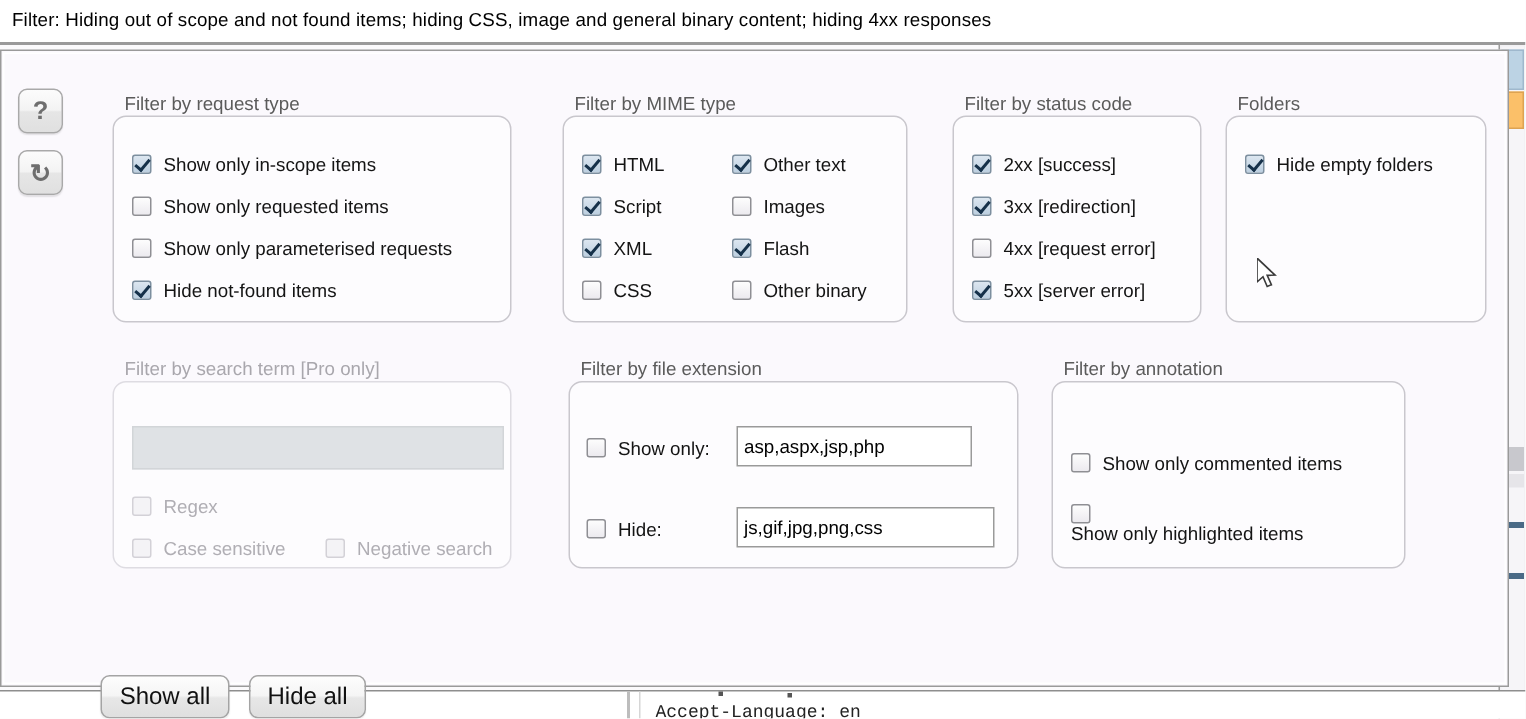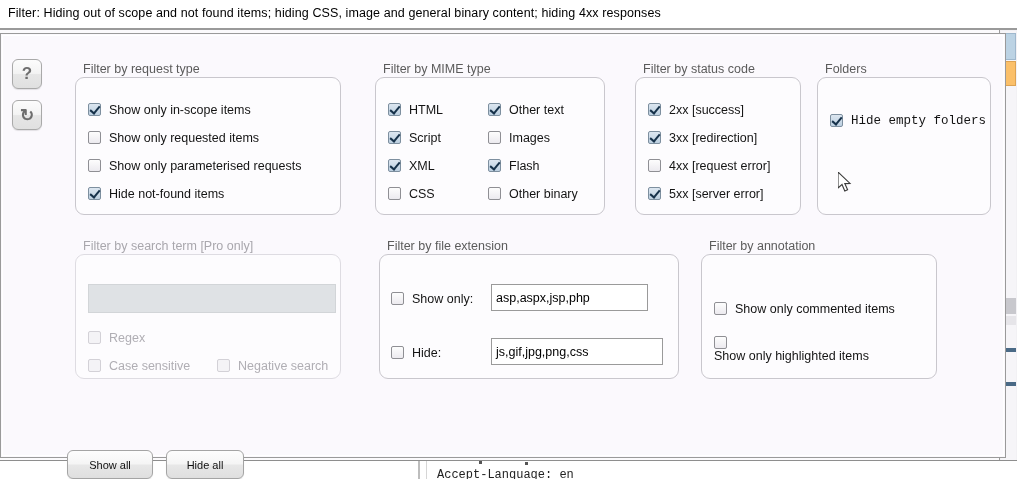--- a/index.html
+++ b/index.html
@@ -128,21 +128,21 @@
   }
   .tinput.dis{background:#dfe2e5;border:1px solid #d2d5d8;color:#9aa0a6;}
 
   
   .btn{
     position:absolute;height:29px;
     border:1px solid #a4a4a4;border-radius:6px;
     background:linear-gradient(to bottom,#fdfdfd 0%,#f5f5f5 47%,#e7e7e7 53%,#dfdfdf 100%);
     box-shadow:0 1px 1px rgba(0,0,0,.08);
     display:flex;align-items:center;justify-content:center;
-    font-size:11px;color:#111;box-sizing:border-box;cursor:default;
+    font-size:16px;color:#111;box-sizing:border-box;cursor:default;
   }
   #showall{left:66px;top:416px;width:86px;}
   #hideall{left:165px;top:416px;width:78px;}
 
   
   .cursor{position:absolute;left:838px;top:172px;width:16px;height:22px;}
 </style>
 </head>
 <body>
 
@@ -261,21 +261,21 @@
       </div>
       <div class="cbrow" style="left:13px;top:125px;">
         <span class="cb on"></span>
         <span class="cblabel">5xx  [server error]</span>
       </div>
     </div>
 
     <div class="group" style="left:816px;top:28px;width:174px;height:153px;">
       <div class="legend">Folders</div>
       <div class="box"></div>
-      <div class="cbrow" style="left:13px;top:52px;font-family:Liberation Mono, monospace;">
+      <div class="cbrow" style="left:13px;top:41px;">
         <span class="cb on"></span>
         <span class="cblabel">Hide empty folders</span>
       </div>
     </div>
 
     <div class="group disabled" style="left:74px;top:205px;width:266px;height:140px;">
       <div class="legend">Filter by search term [Pro only]</div>
       <div class="box"></div>
       <div class="tinput dis" style="left:13px;top:45px;width:248px;height:29px;line-height:29px;"></div>
       <div class="cbrow" style="left:13px;top:92px;">

